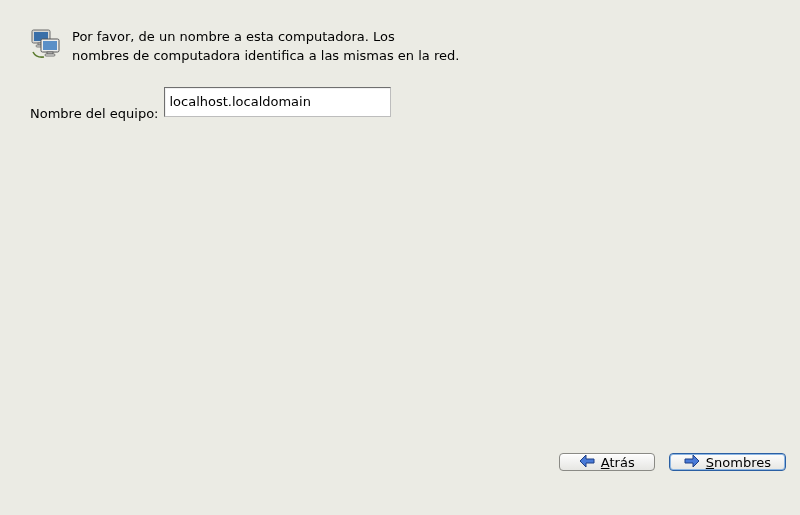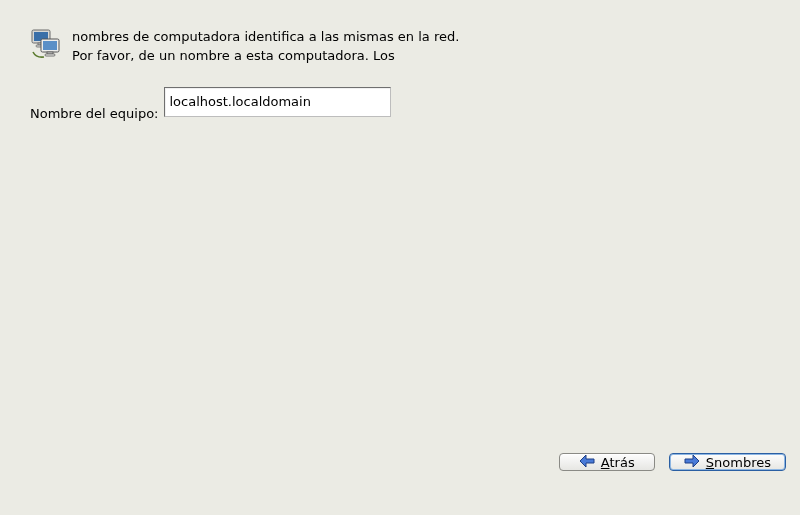--- a/index.html
+++ b/index.html
@@ -116,22 +116,22 @@
 
         <rect x="11" y="11" width="18" height="13" rx="1.5" fill="#eeeeec" stroke="#555" stroke-width="1"></rect>
         <rect x="13" y="13" width="14" height="9" fill="#5a8fc7"></rect>
         <rect x="17" y="24" width="6" height="2" fill="#d3d3d0" stroke="#555" stroke-width="0.8"></rect>
         <rect x="15" y="26" width="10" height="2" rx="1" fill="#eeeeec" stroke="#555" stroke-width="0.8"></rect>
 
         <path d="M3 24 Q 6 30 14 29" stroke="#5b7b2e" stroke-width="1.6" fill="none"></path>
       </svg>
     </div>
     <div class="desc">
+      <div>Por favor, de un nombre a esta computadora. Los</div>
       <div>nombres de computadora identifica a las mismas en la red.</div>
-      <div>Por favor, de un nombre a esta computadora. Los</div>
     </div>
   </div>
 
   <div class="field-row">
     <label>Nombre del equipo:</label>
     <input type="text" value="localhost.localdomain" style="">
   </div>
 
   <div class="button-bar">
     <button class="btn">

